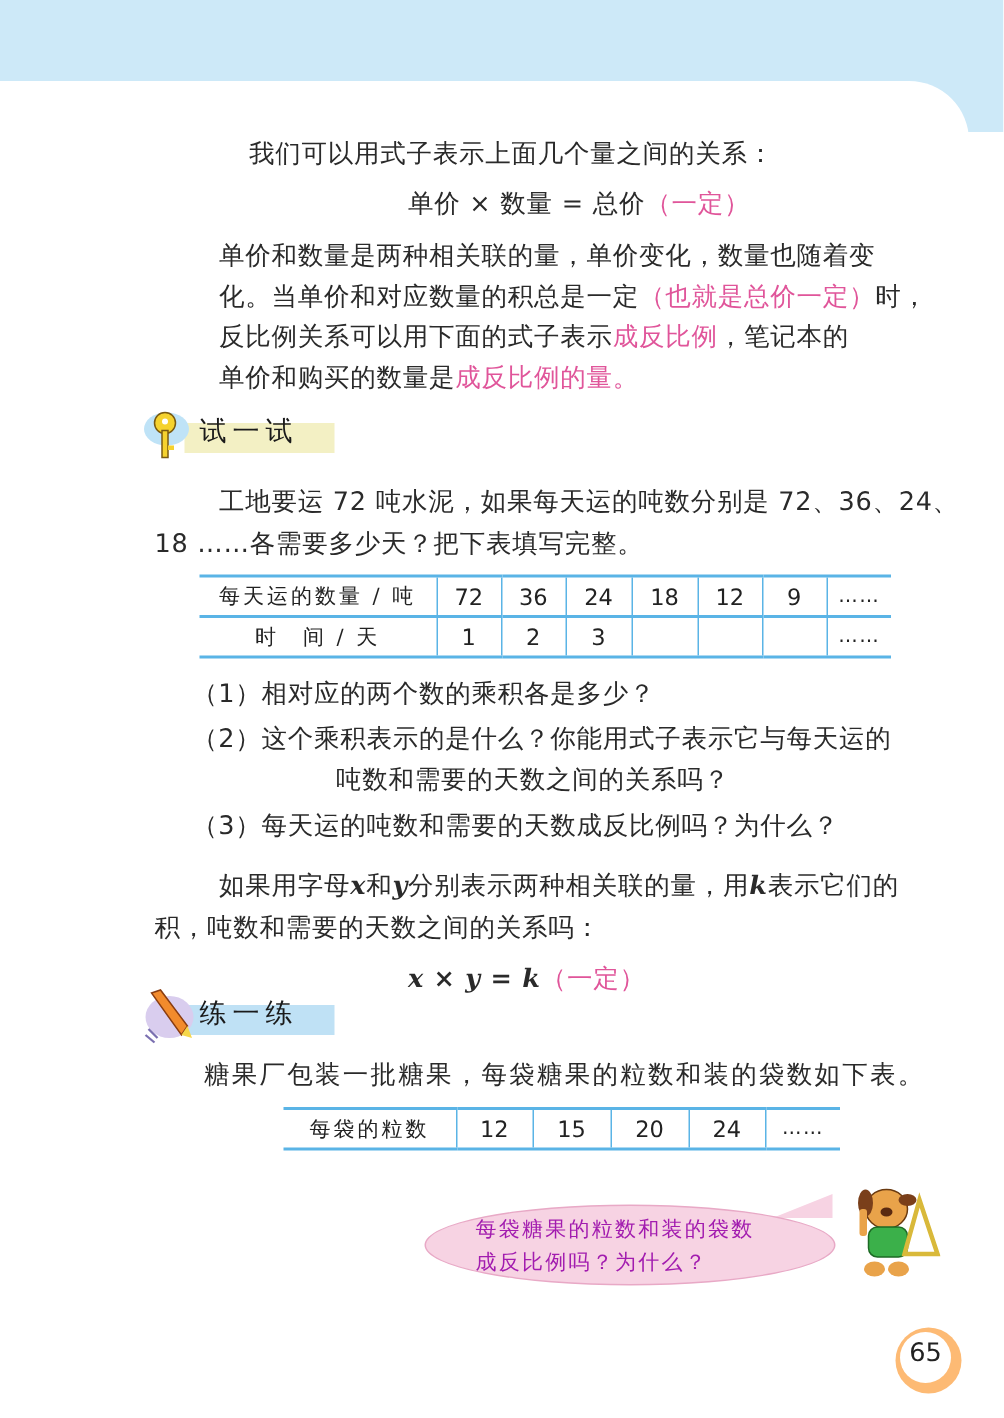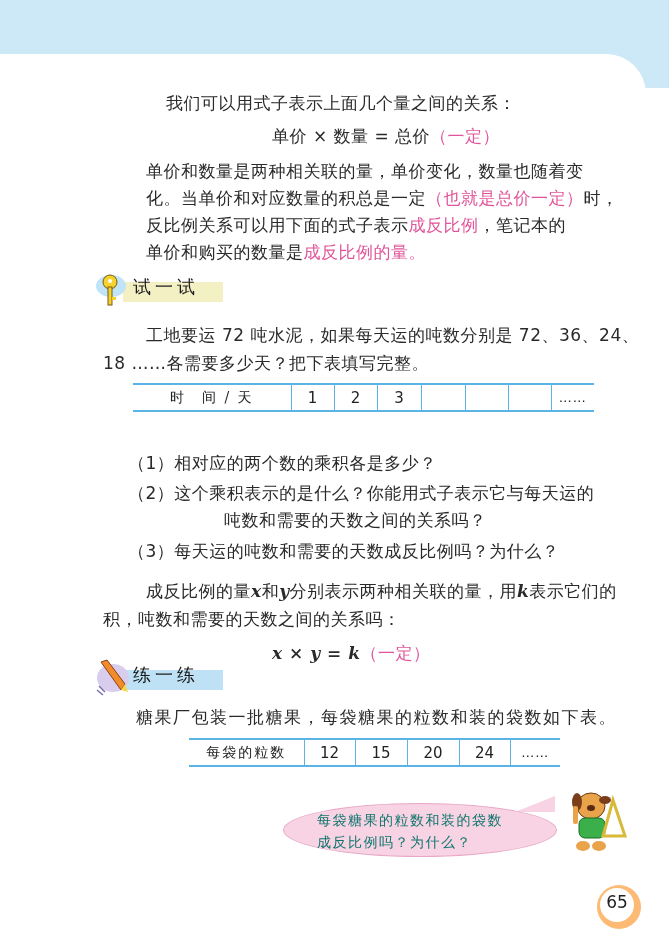--- a/index.html
+++ b/index.html
@@ -18,21 +18,21 @@
   table.t td{border-top:2px solid #5ab4e6;border-bottom:2px solid #5ab4e6;border-left:1.5px solid #5ab4e6;
              text-align:center;padding:0;height:25px;color:#222;}
   table.t td:first-child{border-left:none;}
   td.hdr{font-family:"DejaVu Serif","Liberation Serif",serif;font-size:14px;letter-spacing:2px;}
   td.dots{color:#555;letter-spacing:1px;font-size:13px;}
   .bubble{position:absolute;left:283px;top:803px;width:272px;height:52px;background:#f7d3e3;
           border:1.5px solid #e8a9c6;border-radius:50%;}
   .bubble-tail{position:absolute;left:515px;top:796px;width:0;height:0;border-left:40px solid transparent;
                border-bottom:16px solid #f7d3e3;}
   .bubble-text{position:absolute;font-family:"DejaVu Serif","Liberation Serif",serif;font-size:14px;line-height:22px;
-               letter-spacing:1.5px;color:#0f766e;white-space:nowrap;}
+               letter-spacing:1.5px;color:#a21caf;white-space:nowrap;}
   .page-num-wrap{position:absolute;left:597px;top:885px;width:44px;height:44px;border-radius:50%;background:#fdba74;}
   .page-num-inner{position:absolute;left:3px;top:3px;width:34px;height:34px;border-radius:50%;background:#fff;}
   .page-num{position:absolute;left:0;top:7px;width:40px;text-align:center;font-size:17px;color:#222;}
 </style>
 </head>
 <body>
 
 <div class="top-band"></div>
 <div class="right-band"></div>
 <div class="right-band-curve"></div>
@@ -72,20 +72,30 @@
       <col style="width:158px">
       <col style="width:43px">
       <col style="width:43px">
       <col style="width:44px">
       <col style="width:44px">
       <col style="width:43px">
       <col style="width:43px">
       <col style="width:43px">
     </colgroup>
   <tbody>
+      <tr>
+    <td class="hdr">每天运的数量 / 吨</td>
+    <td>72</td>
+    <td>36</td>
+    <td>24</td>
+    <td>18</td>
+    <td>12</td>
+    <td>9</td>
+    <td class="dots">……</td>
+  </tr>
   <tr>
     <td class="hdr">时　间 / 天</td>
     <td>1</td>
     <td>2</td>
     <td>3</td>
     <td></td>
     <td></td>
     <td></td>
     <td class="dots">……</td>
   </tr>
@@ -97,21 +107,21 @@
 </div>
 <div class="line" style="left:128px;top:482px;">
   <span>（2）</span><span>这个乘积表示的是什么？你能用式子表示它与每天运的</span>
 </div>
 <div class="line" style="left:188px;top:509px;margin-left:36px;">吨数和需要的天数之间的关系吗？</div>
 <div class="line" style="left:128px;top:540px;">
   <span>（3）</span><span>每天运的吨数和需要的天数成反比例吗？为什么？</span>
 </div>
 
 <div class="line" style="left:146px;top:580px;">
-  <span>成反比例的量</span><span class="math">x</span><span>和</span><span class="math">y</span><span>分别表示两种相关联的量，用</span><span class="math">k</span><span>表示它们的</span>
+  <span>如果用字母</span><span class="math">x</span><span>和</span><span class="math">y</span><span>分别表示两种相关联的量，用</span><span class="math">k</span><span>表示它们的</span>
 </div>
 <div class="line" style="left:103px;top:608px;">积，吨数和需要的天数之间的关系吗：</div>
 <div class="line" style="left:272px;top:642px;">
   <span class="math">x × y = k</span><span class="pink">（一定）</span>
 </div>
 
 <div class="section-head" style="left:95px;top:660px;width:130px;">
   <div class="section-bar" style="left:28px;top:10px;width:100px;background:#bfe1f5;"></div>
   <svg style="position:absolute;left:0;top:-2px;" width="36" height="40" viewBox="0 0 36 40">
     <ellipse cx="18" cy="20" rx="16" ry="14" fill="#d9cdee"></ellipse>

